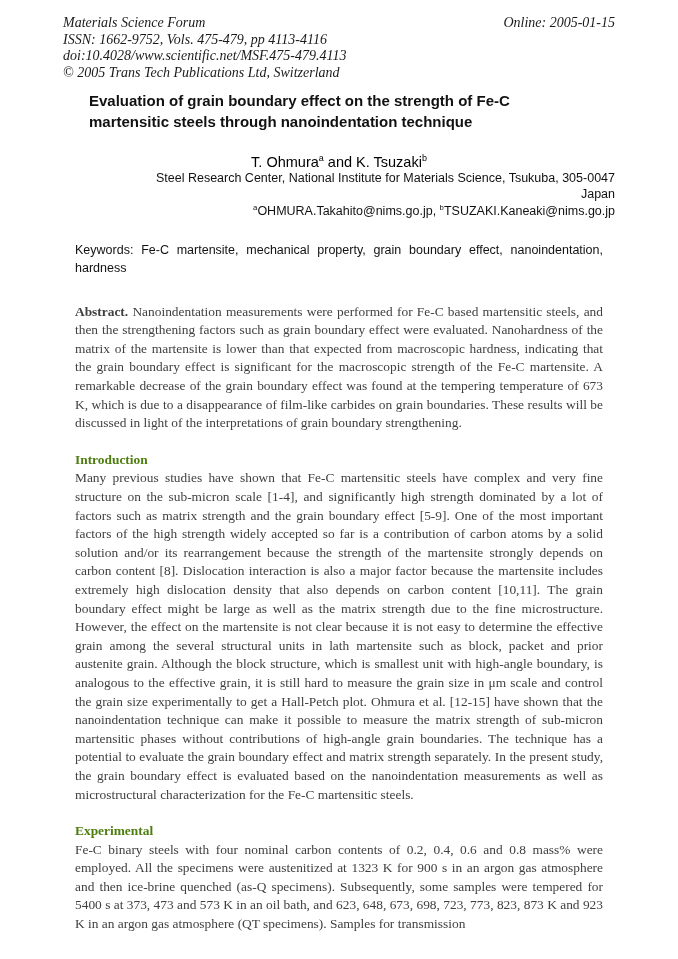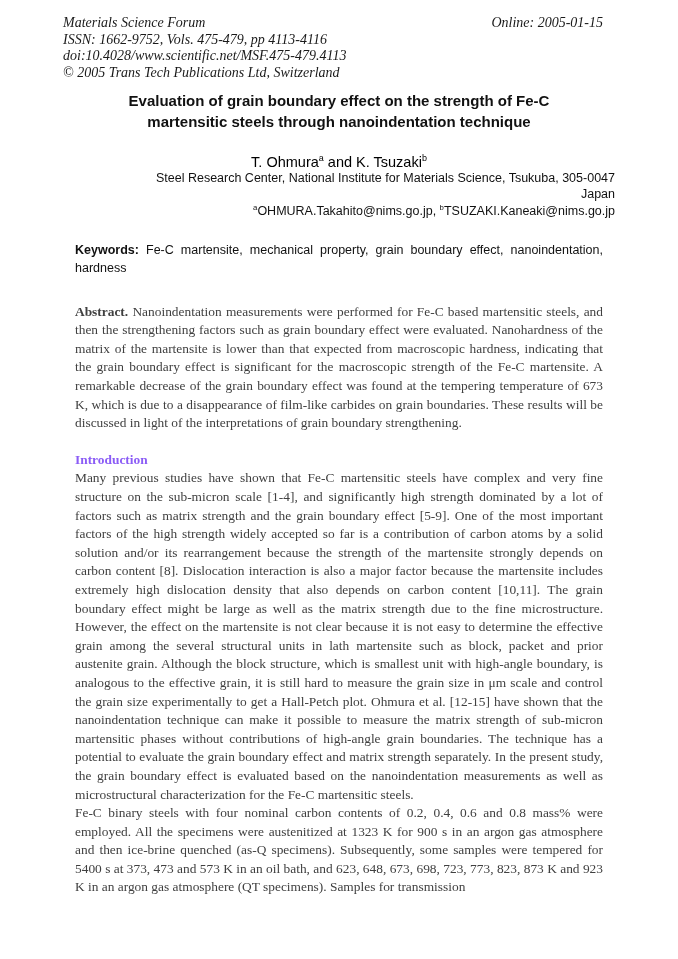--- a/index.html
+++ b/index.html
@@ -14,29 +14,29 @@
 
   
   .pub-header {
     position: relative;
     font-family: "Liberation Serif", serif;
     font-style: italic;
     font-size: 14px;
     line-height: 1.18;
     color: #1a1a1a;
   }
-  .pub-header .online-date { position: absolute; top: 0; right: 12px; }
+  .pub-header .online-date { position: absolute; top: 0; right: 0; }
 
   
   .paper-title {
     font-family: "Liberation Sans", sans-serif;
     font-weight: bold;
     font-size: 15px;
     line-height: 1.42;
-    text-align: center;
+    text-align: left;
     max-width: 500px;
     margin: 9px auto 0 auto;
     color: #111;
   }
   .authors-line {
     font-family: "Liberation Sans", sans-serif;
     font-size: 14.5px;
     text-align: center;
     margin-top: 21px;
     color: #000000;
@@ -52,39 +52,39 @@
 
   
   .keywords-par {
     font-family: "Liberation Sans", sans-serif;
     font-size: 12.5px;
     line-height: 1.42;
     text-align: justify;
     margin: 23px 12px 0 12px;
     color: #111;
   }
-  .keywords-par .kw-label { font-weight: bold; }
+  .keywords-par .kw-label { font-weight: normal; }
 
   
   .bodytext {
     font-family: "Liberation Serif", serif;
     font-size: 13.4px;
     line-height: 18.6px;
     text-align: justify;
     margin: 0 12px;
     color: #404040;
   }
   .abstract-par { margin-top: 25px; }
   .section-heading {
     font-family: "Liberation Serif", serif;
     font-size: 13.4px;
     line-height: 18.6px;
     font-weight: bold;
     margin: 18px 12px 0 12px;
-    color: #8b5cf6;
+    color: #4d7c0f;
   }
   .lead-bold { font-weight: bold; }
 </style>
 </head>
 <body>
 
 <div class="page">
 
   <div class="pub-header">
     <div>Materials Science Forum</div>
@@ -111,15 +111,16 @@
     <span class="kw-label">Keywords:</span><span> Fe-C martensite, mechanical property, grain boundary effect, nanoindentation, hardness</span>
   </div>
 
   <div class="bodytext abstract-par">
     <span class="lead-bold">Abstract.</span><span> Nanoindentation measurements were performed for Fe-C based martensitic steels, and then the strengthening factors such as grain boundary effect were evaluated.  Nanohardness of the matrix of the martensite is lower than that expected from macroscopic hardness, indicating that the grain boundary effect is significant for the macroscopic strength of the Fe-C martensite.  A remarkable decrease of the grain boundary effect was found at the tempering temperature of 673 K, which is due to a disappearance of film-like carbides on grain boundaries.  These results will be discussed in light of the interpretations of grain boundary strengthening.</span>
   </div>
 
   <div class="section-heading">Introduction</div>
   <div class="bodytext">Many previous studies have shown that Fe-C martensitic steels have complex and very fine structure on the sub-micron scale [1-4], and significantly high strength dominated by a lot of factors such as matrix strength and the grain boundary effect [5-9].  One of the most important factors of the high strength widely accepted so far is a contribution of carbon atoms by a solid solution and/or its rearrangement because the strength of the martensite strongly depends on carbon content [8].  Dislocation interaction is also a major factor because the martensite includes extremely high dislocation density that also depends on carbon content [10,11].  The grain boundary effect might be large as well as the matrix strength due to the fine microstructure.  However, the effect on the martensite is not clear because it is not easy to determine the effective grain among the several structural units in lath martensite such as block, packet and prior austenite grain.  Although the block structure, which is smallest unit with high-angle boundary, is analogous to the effective grain, it is still hard to measure the grain size in μm scale and control the grain size experimentally to get a Hall-Petch plot.  Ohmura et al. [12-15] have shown that the nanoindentation technique can make it possible to measure the matrix strength of sub-micron martensitic phases without contributions of high-angle grain boundaries.  The technique has a potential to evaluate the grain boundary effect and matrix strength separately.  In the present study, the grain boundary effect is evaluated based on the nanoindentation measurements as well as microstructural characterization for the Fe-C martensitic steels.</div>
 
+  <div class="section-heading">Experimental</div>
   <div class="bodytext">Fe-C binary steels with four nominal carbon contents of 0.2, 0.4, 0.6 and 0.8 mass% were employed.  All the specimens were austenitized at 1323 K for 900 s in an argon gas atmosphere and then ice-brine quenched (as-Q specimens).  Subsequently, some samples were tempered for 5400 s at 373, 473 and 573 K in an oil bath, and 623, 648, 673, 698, 723, 773, 823, 873 K and 923 K in an argon gas atmosphere (QT specimens). Samples for transmission</div>
 
 </div>
 
 </body></html>

